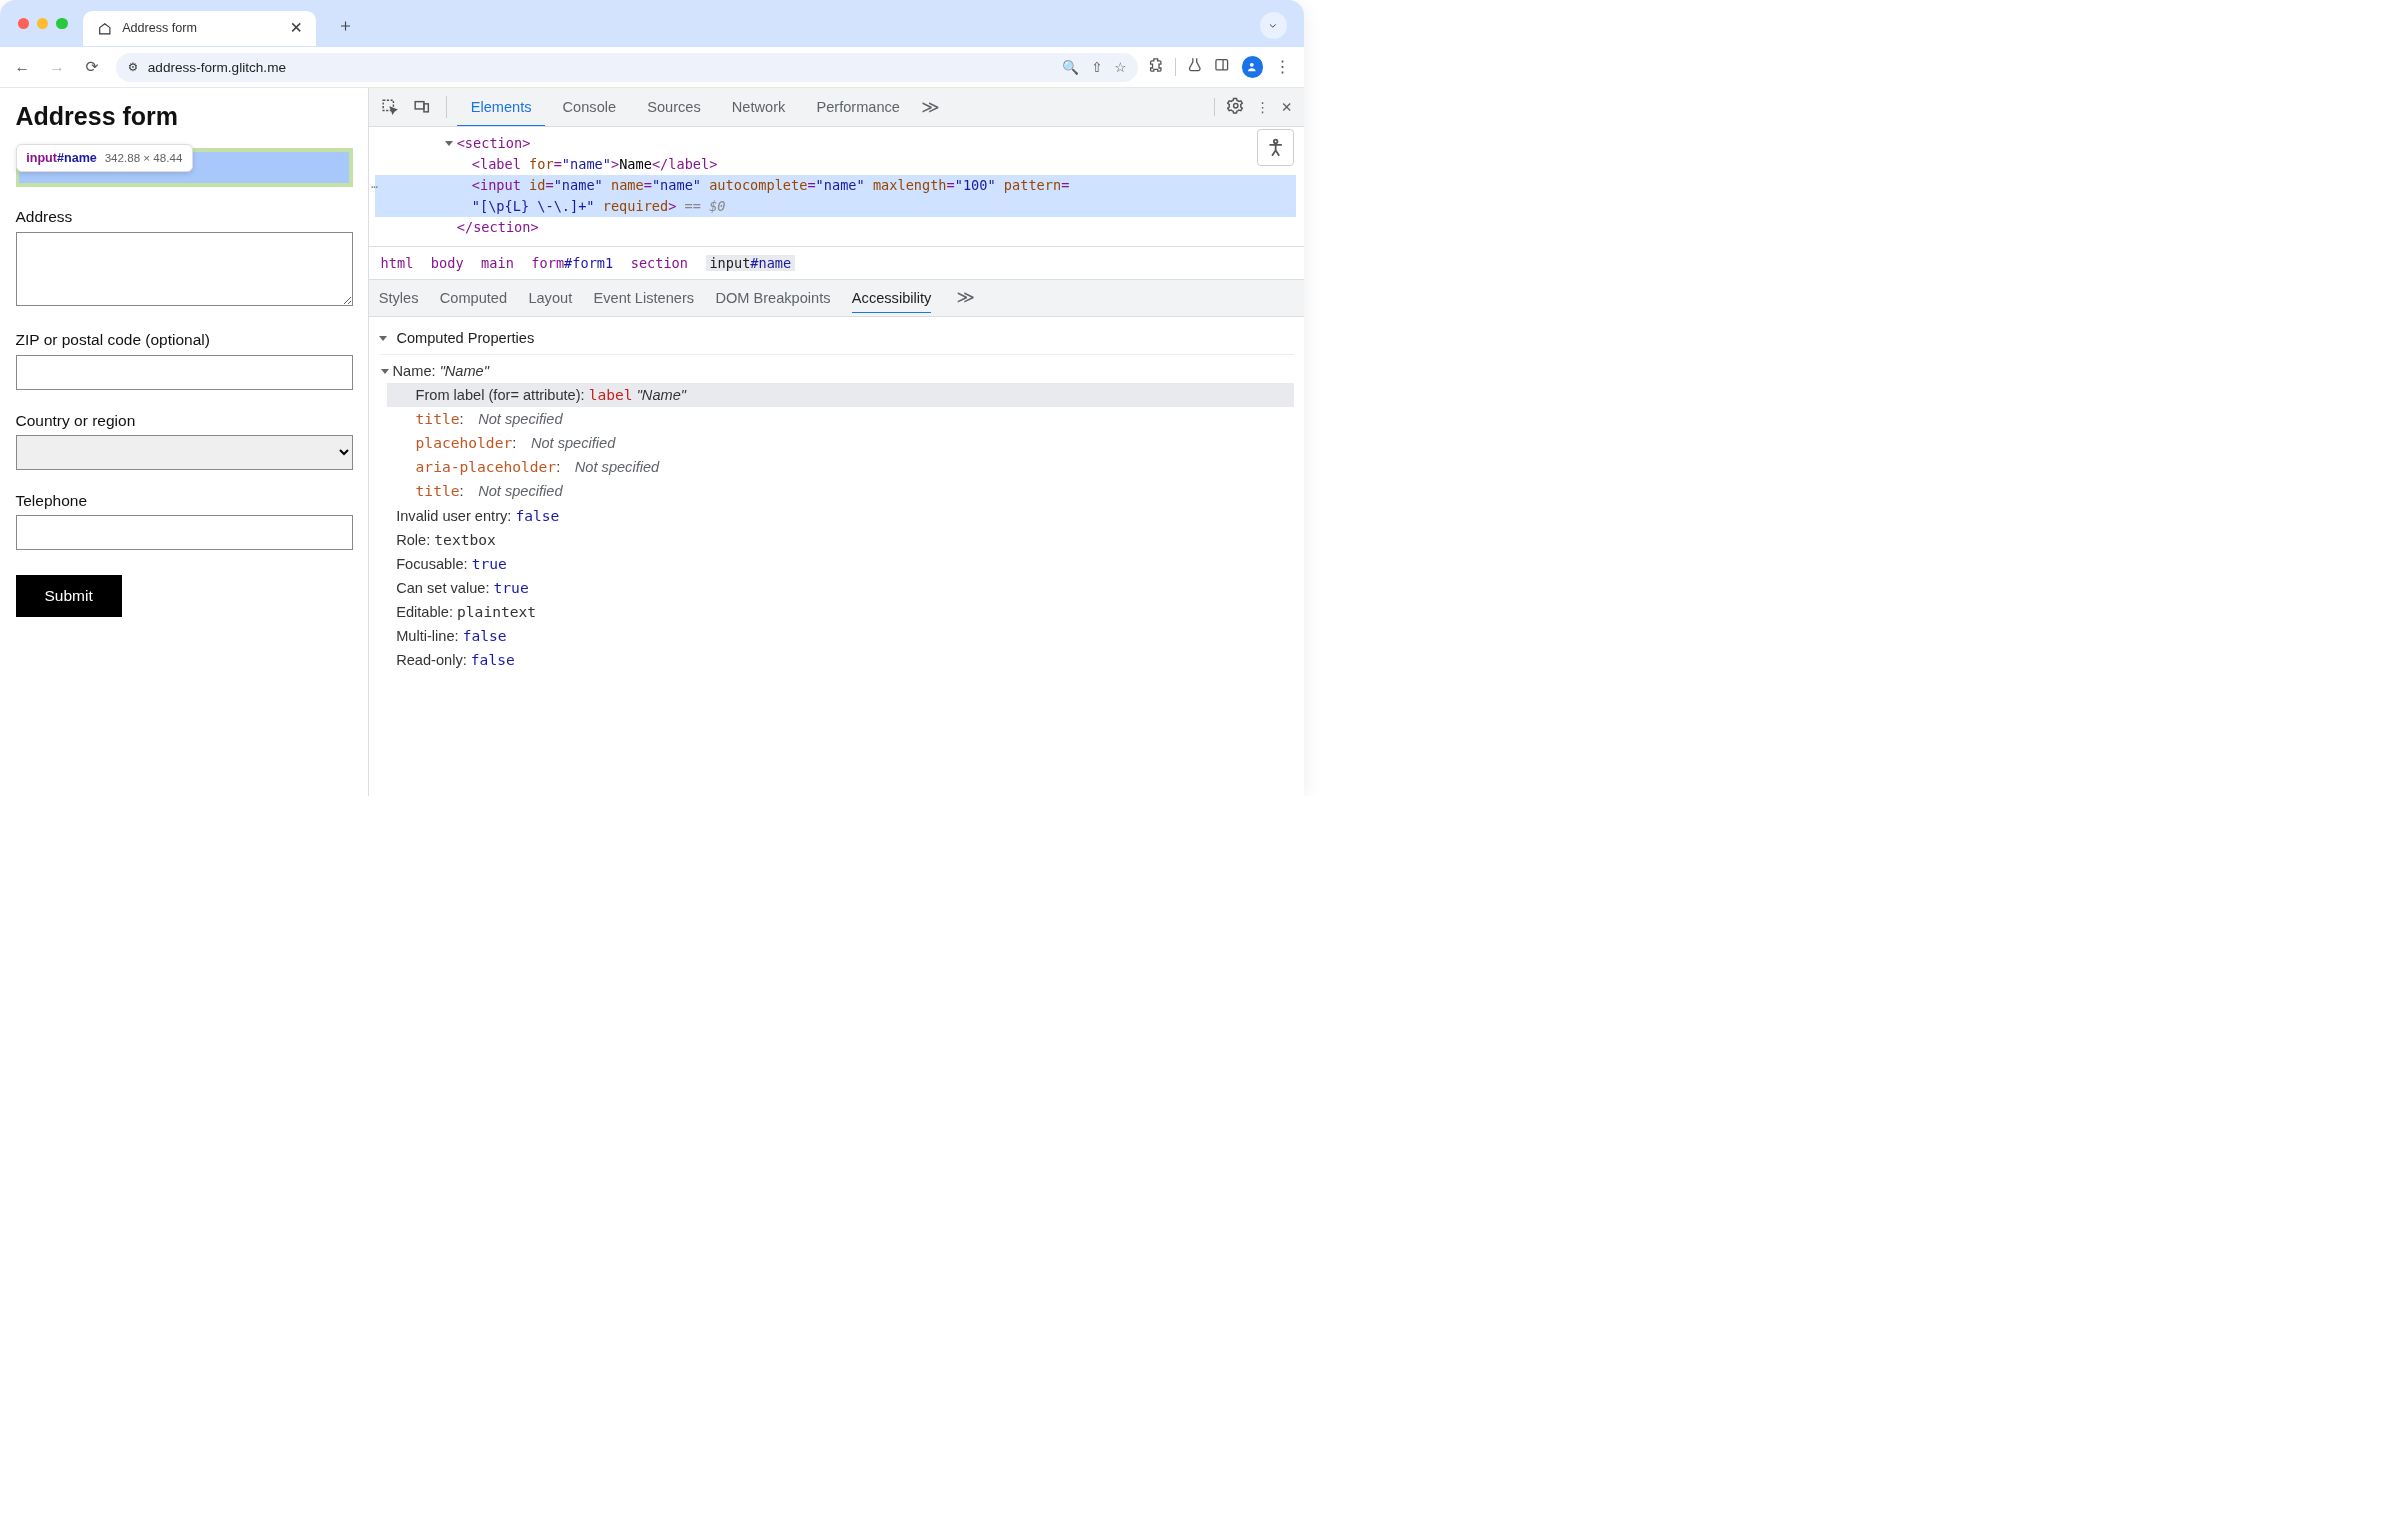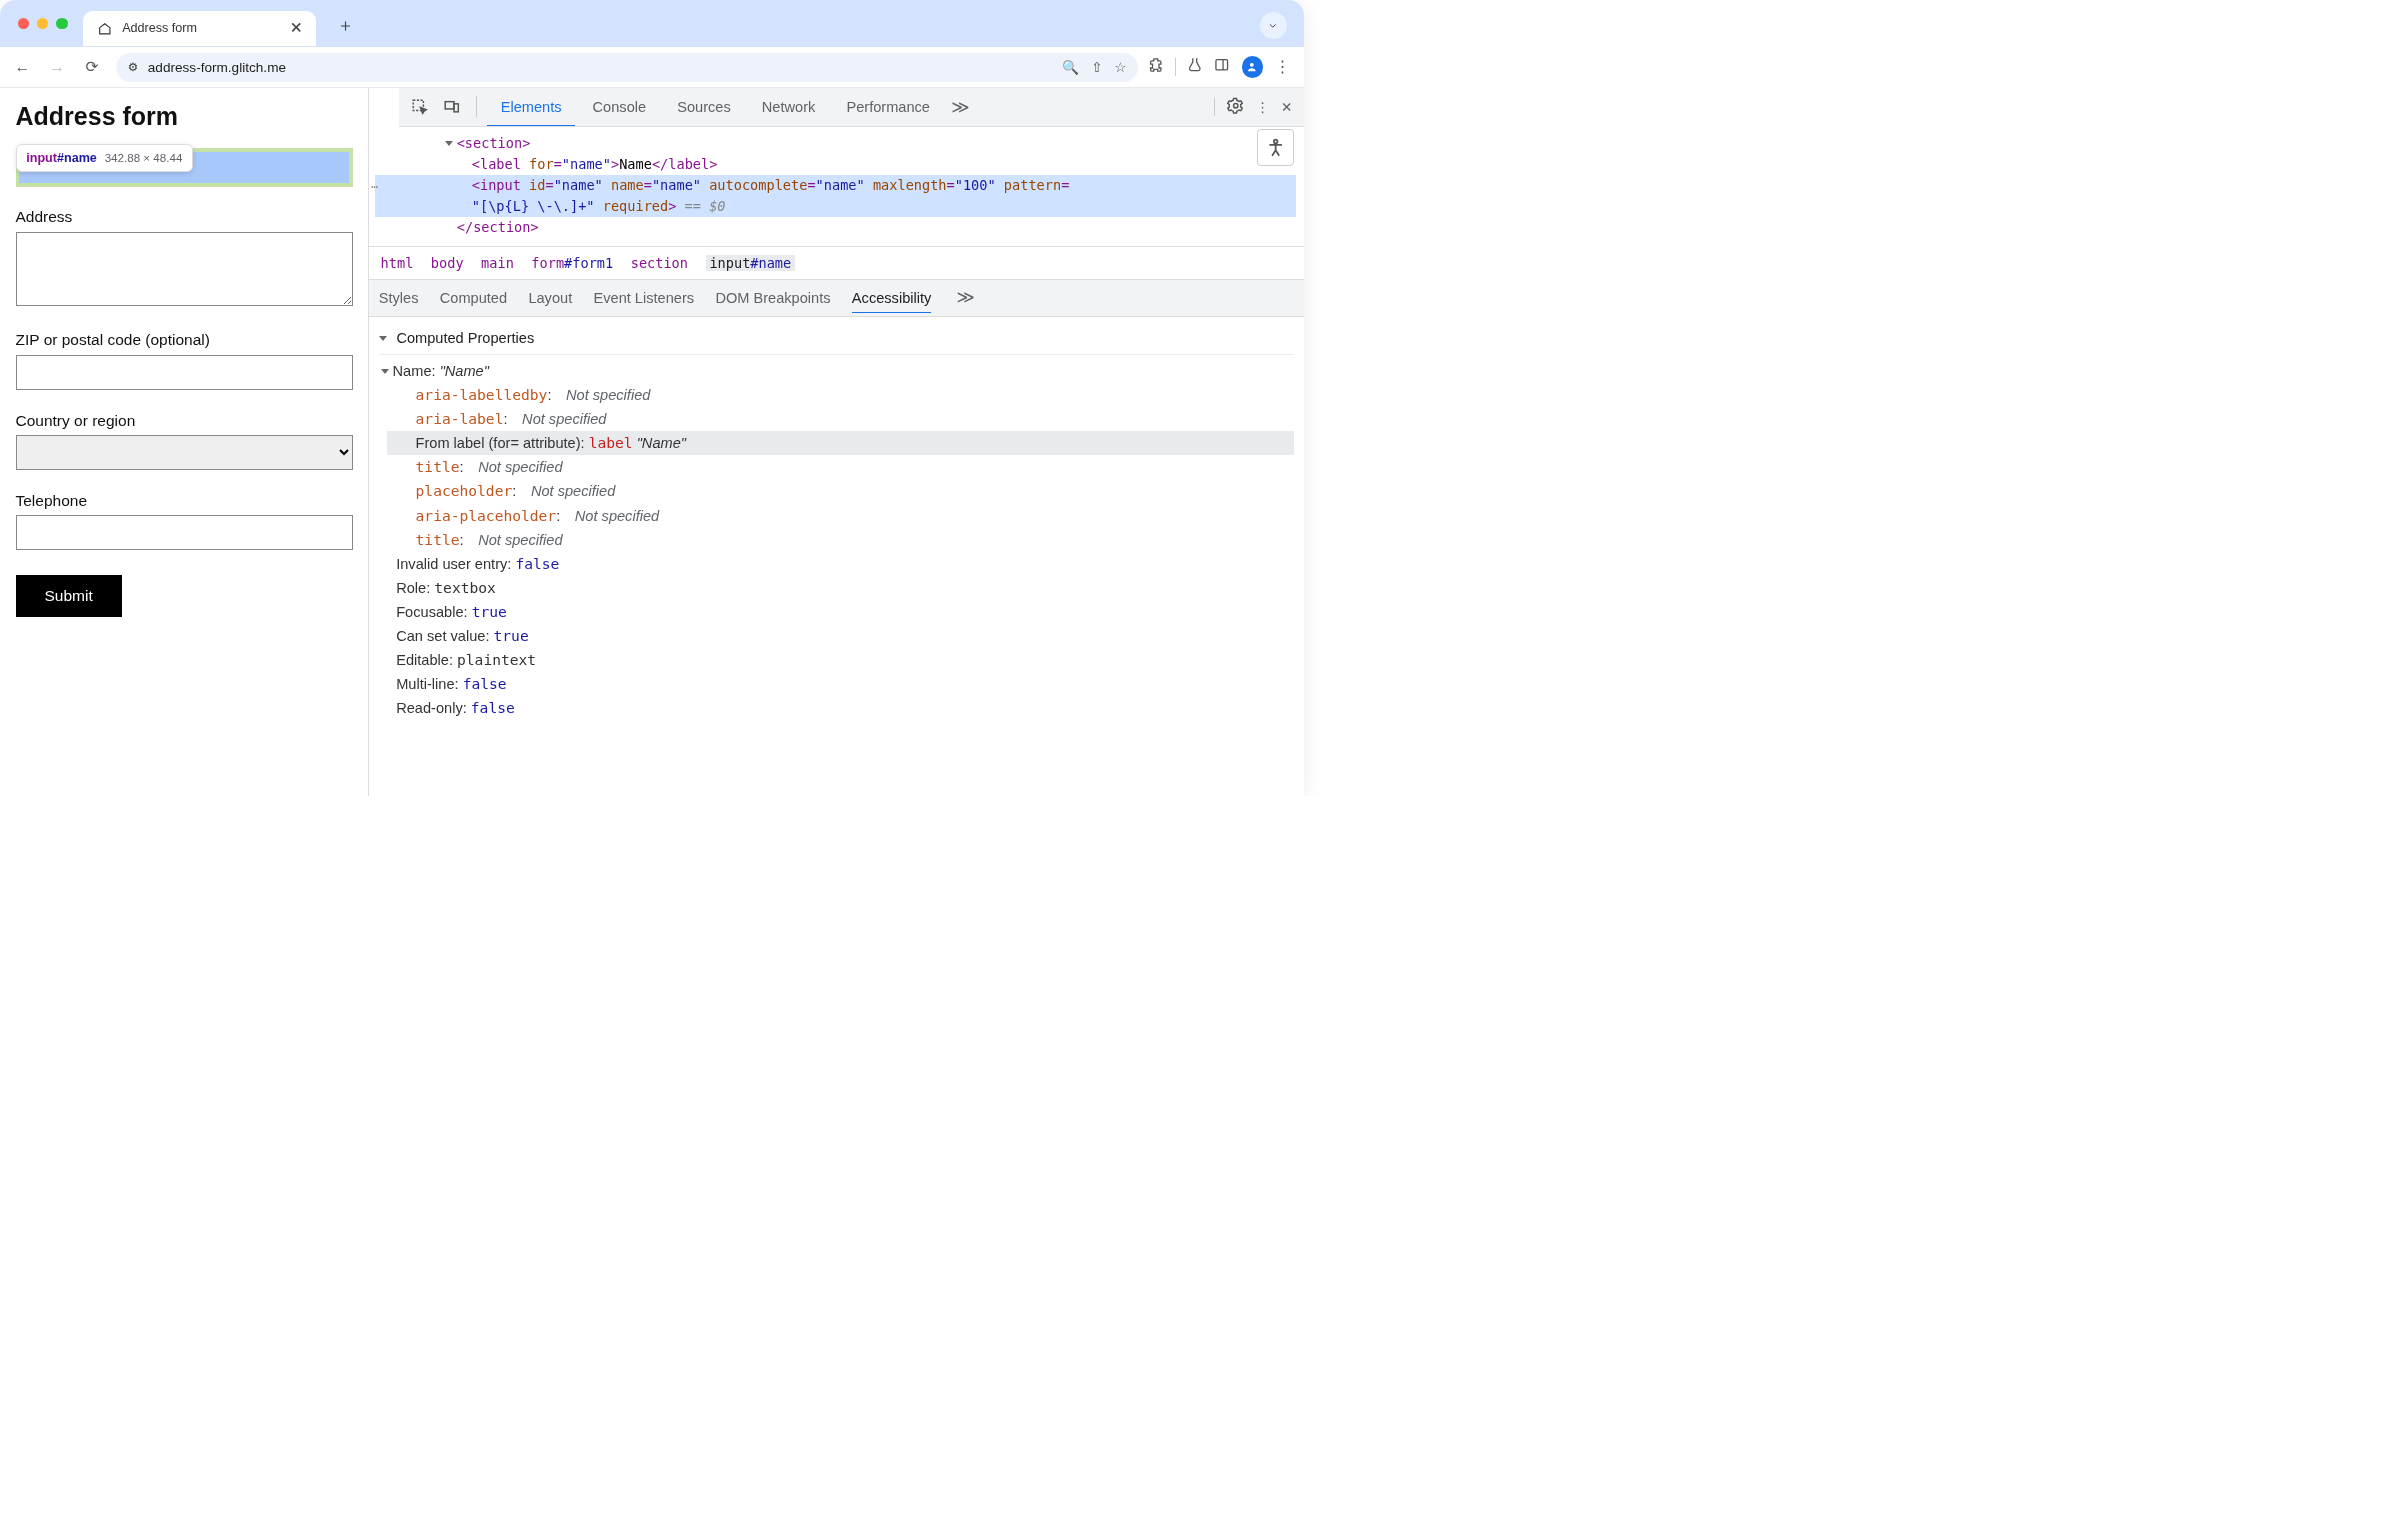--- a/index.html
+++ b/index.html
@@ -45,21 +45,21 @@
 .highlight-inner { width: 100%; height: 100%; background: #a8c7fa; }
 
 
 .form-label { font-size: 15.5px; color: #111; margin-top: 21.3px; display:block; }
 .form-input { width: 100%; border: 1px solid #888; height: 35px; margin-top: 5.8px; font-size: 13.6px; }
 textarea.form-input { height: 74px; resize: both; }
 .submit-btn { background: #000; color: #fff; border: none; padding: 11.6px 29px; font-size: 15.5px; margin-top: 25px; }
 
 
 .devtools { flex: 1; display: flex; flex-direction: column; font-size: 13.6px; color: #333; background: #fff; position: relative; }
-.dt-tabs { display: flex; align-items: center; height: 39px; border-bottom: 1px solid #ddd; background: #f1f3f4; padding: 0 5.8px; gap: 3.9px; margin-left: 30px; }
+.dt-tabs { display: flex; align-items: center; height: 39px; border-bottom: 1px solid #ddd; background: #f1f3f4; padding: 0 5.8px; gap: 3.9px; }
 .dt-ticon { width: 29px; height: 29px; display:flex;align-items:center;justify-content:center; color: #555; }
 .dt-tab { padding: 0 13.6px; height: 100%; display:flex;align-items:center; color: #5f6368; font-size: 14.6px; cursor:pointer; }
 .dt-tab.active { color: #1a73e8; border-bottom: 1.9px solid #1a73e8; font-weight: 500; }
 .dt-tabs .more { margin-left: 3.9px; color: #5f6368; font-size: 17.5px; }
 .dt-tabs .right { margin-left: auto; display: flex; align-items: center; gap: 11.6px; padding-right: 5.8px; color: #5f6368; }
 
 
 .dom { padding: 5.8px 7.8px 7.8px 5.8px; font-family: Menlo, Consolas, monospace; font-size: 13.6px; line-height: 1.55; }
 .dom .line { white-space: pre; }
 .tri { display:inline-block; width:0; height:0; border-left:4.9px solid transparent; border-right:4.9px solid transparent; border-top:5.8px solid #666; margin-right:3.9px; vertical-align: 1.9px; }
@@ -265,24 +265,20 @@
           <span class="more">≫</span>
         </div>
 
       <div class="acc">
         <div class="section-hdr">
           <span class="tri"></span>
           <span>Computed Properties</span>
         </div>
         <div class="tree">
           <div><span class="tri" style="margin-left:-15.5px"></span><span>Name: </span><span class="quote">"Name"</span></div>
-          <div id="acc-props1">
-              <div class="row"><span class="c-prop">aria-labelledby</span>: <span class="c-ns">Not specified</span></div>
-              <div class="row"><span class="c-prop">aria-label</span>: <span class="c-ns">Not specified</span></div>
-            </div>
           <div class="row hl">
             <span>From label (for= attribute): </span><span class="c-label">label</span> <span class="quote">"Name"</span>
           </div>
           <div id="acc-props2">
               <div class="row"><span class="c-prop">title</span>: <span class="c-ns">Not specified</span></div>
               <div class="row"><span class="c-prop">placeholder</span>: <span class="c-ns">Not specified</span></div>
               <div class="row"><span class="c-prop">aria-placeholder</span>: <span class="c-ns">Not specified</span></div>
               <div class="row"><span class="c-prop">title</span>: <span class="c-ns">Not specified</span></div>
             </div>
         </div>

